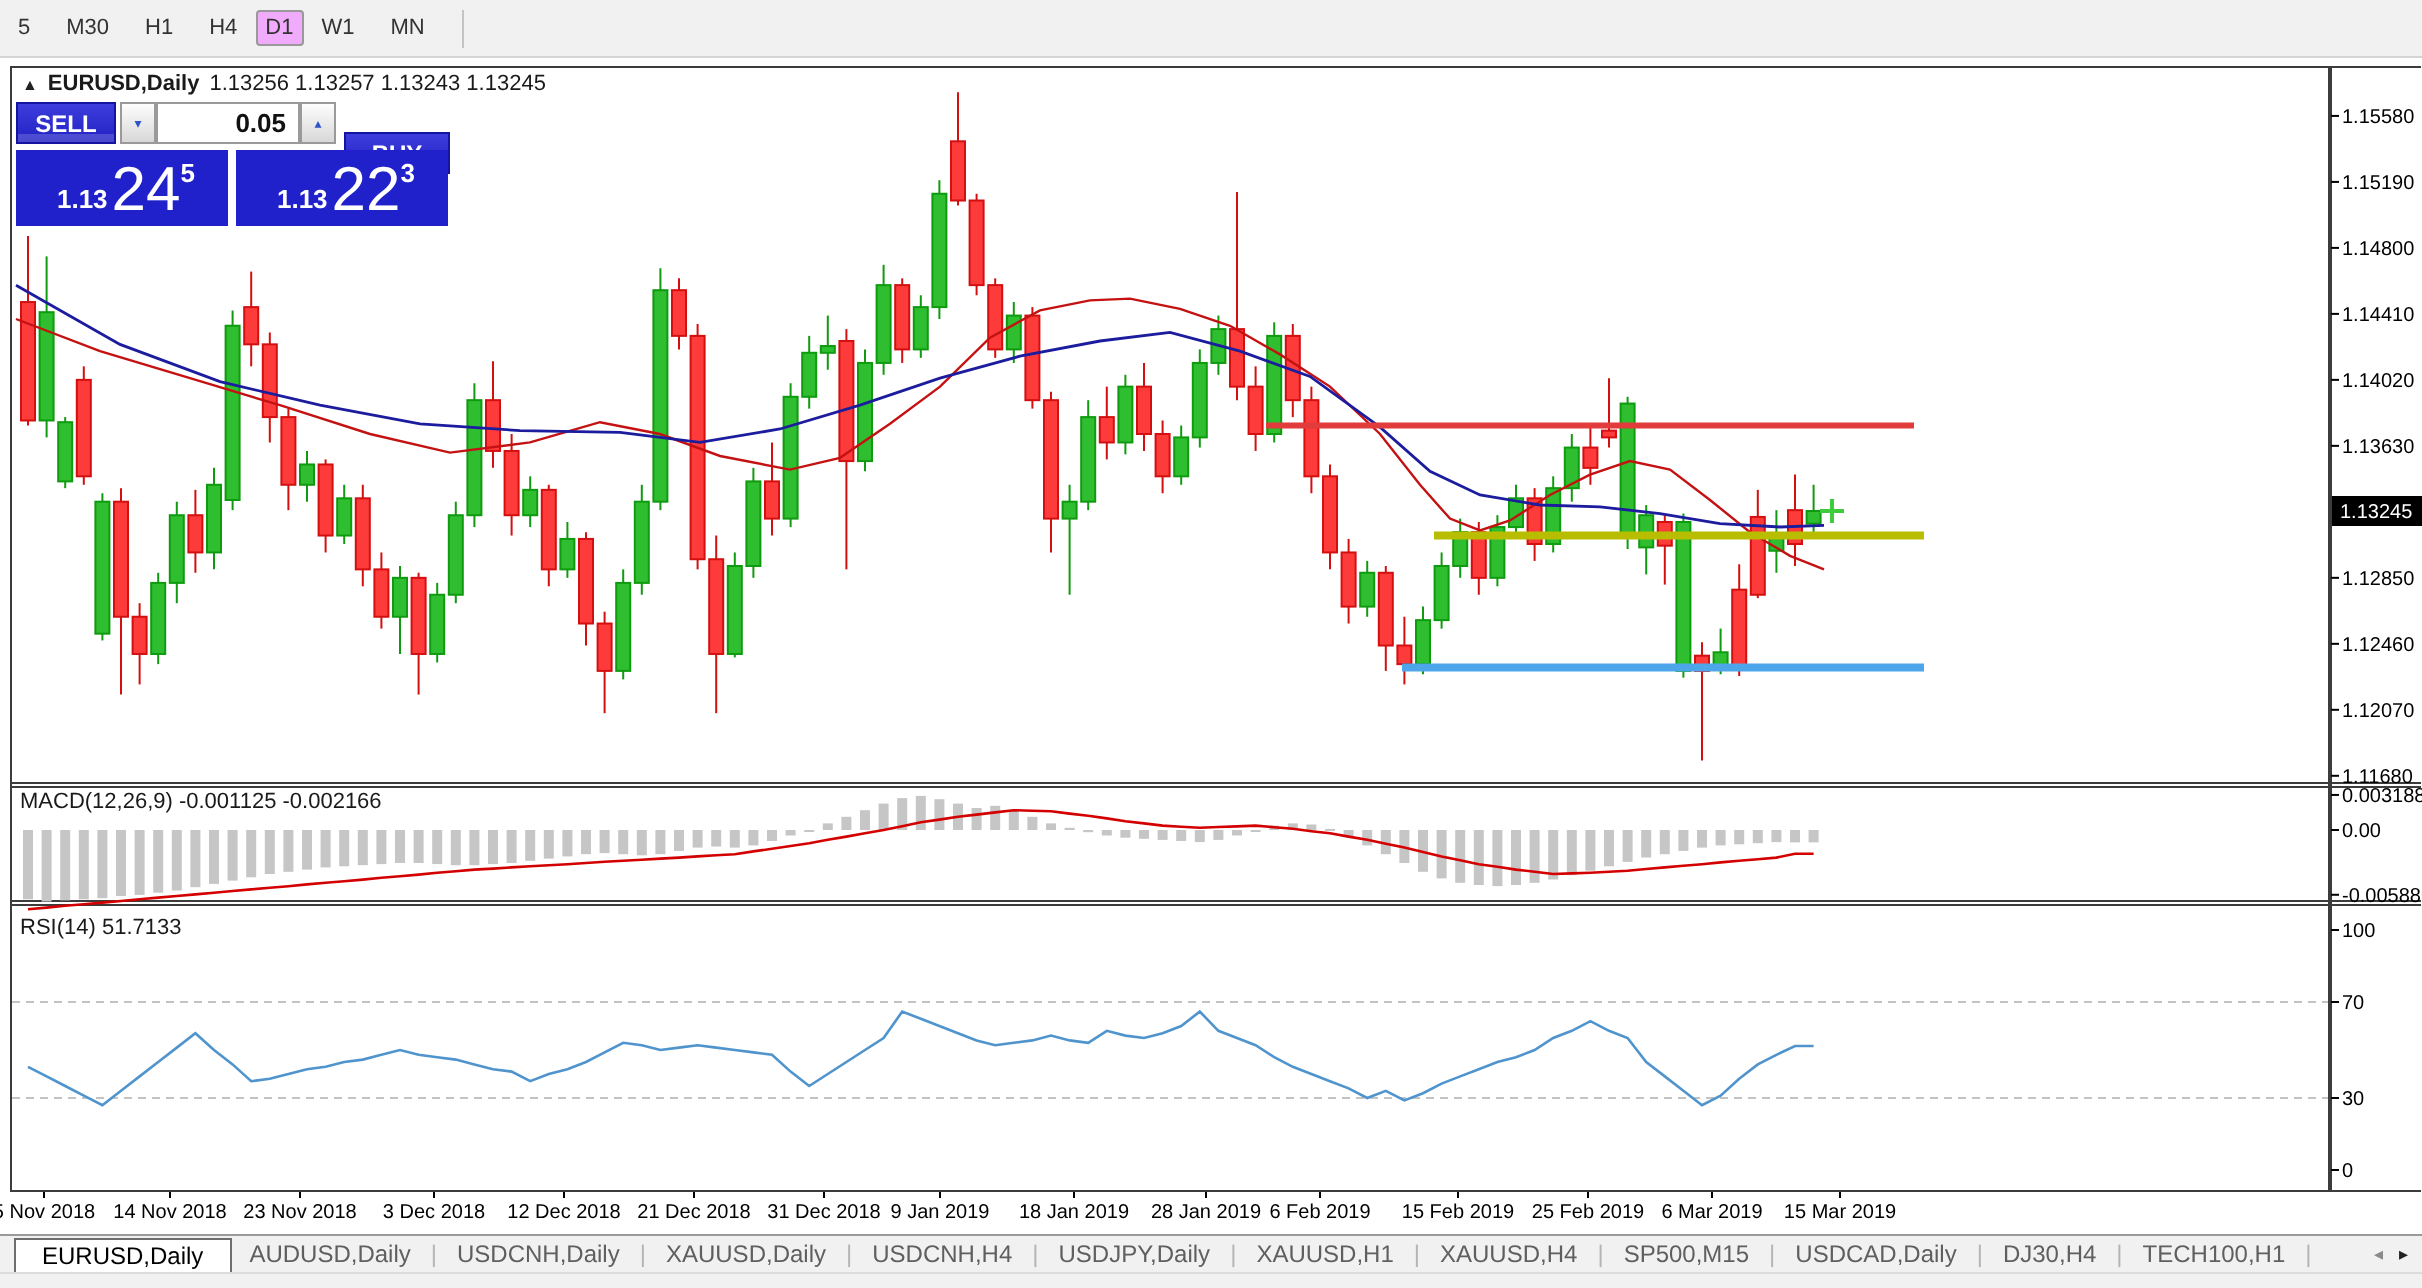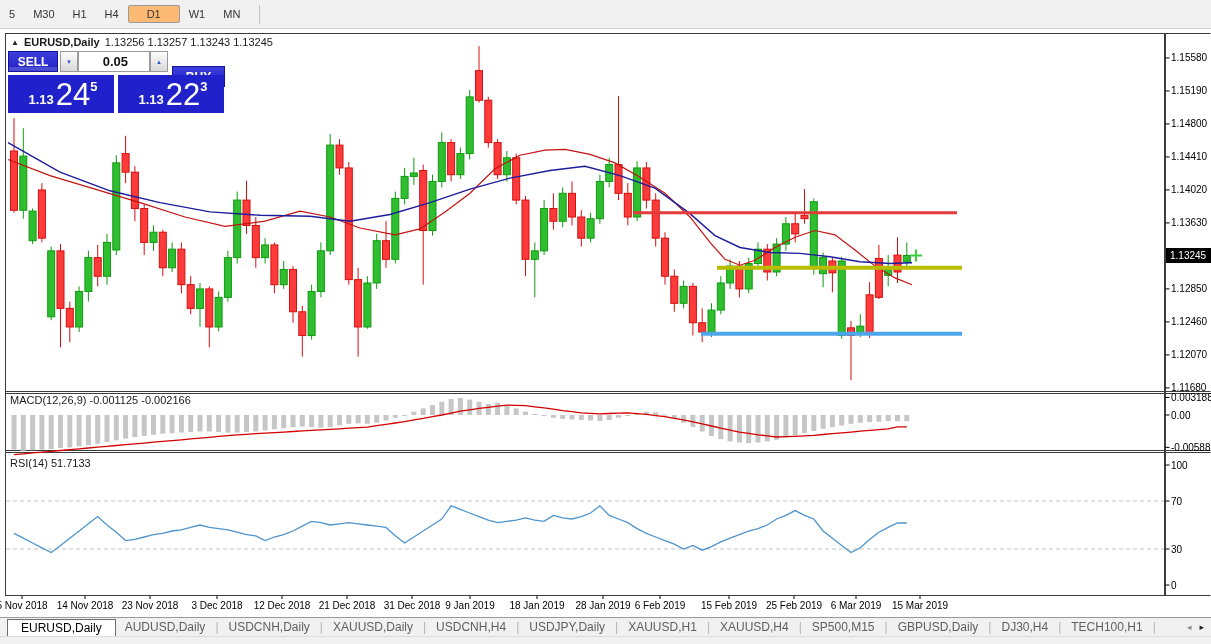--- a/index.html
+++ b/index.html
@@ -2,21 +2,21 @@
 <html><head>
 <meta charset="utf-8">
 <style>
   html,body{margin:0;padding:0;}
   body{width:1211px;height:644px;position:relative;background:#ffffff;
        font-family:"Liberation Sans",sans-serif;overflow:hidden;}
   
   .toolbar{position:absolute;left:0;top:0;width:1211px;height:28px;background:#f1f1f1;
            border-bottom:1px solid #d4d4d4;display:flex;align-items:center;font-size:11px;color:#333;}
   .tf{padding:3px 9px;cursor:default;}
-  .tf.active{background:#fdba74;border:1px solid #9a9a9a;padding:2px 18px;border-radius:2px;}
+  .tf.active{background:#f0abfc;border:1px solid #9a9a9a;padding:2px 4px;border-radius:2px;}
   .tbdivider{width:1px;height:19px;background:#c4c4c4;margin-left:10px;}
   
   #chartsvg{position:absolute;left:0;top:0;width:1211px;height:508px;}
   .title{position:absolute;left:11px;top:36px;background:#fff;white-space:nowrap;
          font-size:11px;color:#1a1a1a;display:flex;align-items:center;gap:5px;}
   .title .arr{font-size:8px;color:#222;}
   .title .sym{font-weight:bold;}
   
   .panel{position:absolute;left:6px;top:50px;width:222px;height:64px;background:#fff;}
   .panel>div{position:absolute;box-sizing:border-box;}
@@ -24,21 +24,21 @@
        font-weight:bold;font-size:12px;display:flex;align-items:center;justify-content:center;
        box-shadow:inset 0 -4px rgba(255,255,255,.18);}
   .btnsell{left:2px;top:1px;width:50px;height:21px;}
   .btnbuy{left:166px;top:16px;width:53px;height:21px;}
   .spin{background:linear-gradient(#fdfdfd,#d8d8d8);border:1px solid #9a9a9a;color:#2f54c9;
         font-size:7px;display:flex;align-items:center;justify-content:center;}
   .spindown{left:54px;top:1px;width:18px;height:21px;}
   .spinup{left:144px;top:1px;width:18px;height:21px;}
   .lot{left:72px;top:1px;width:72px;height:21px;background:#fff;border:1px solid #9a9a9a;
        font-size:13px;font-weight:bold;color:#111;display:flex;align-items:center;justify-content:flex-end;
-       padding-right:21px;}
+       padding-right:6px;}
   .pbox{top:25px;width:106px;height:38px;background:#2121cb;color:#fff;display:flex;
         align-items:flex-end;justify-content:center;padding-bottom:3px;}
   .pbox .sm{font-size:13px;font-weight:bold;margin:0 2px 3px 4px;}
   .pbox .bg{font-size:31px;font-weight:normal;line-height:30px;}
   .pbox .sp{font-size:13px;font-weight:bold;align-self:flex-start;margin-top:4px;}
   .sellbox{left:2px;}
   .buybox{left:112px;}
   
   .tabsbar{position:absolute;left:0;top:617px;width:1211px;height:19px;background:#f1f1f1;
            border-top:1px solid #9a9a9a;display:flex;align-items:center;font-size:12px;color:#5f5f5f;
@@ -504,21 +504,21 @@
     <span class="tab">USDCNH,H4</span>
     <span class="tabsep">|</span>
     <span class="tab">USDJPY,Daily</span>
     <span class="tabsep">|</span>
     <span class="tab">XAUUSD,H1</span>
     <span class="tabsep">|</span>
     <span class="tab">XAUUSD,H4</span>
     <span class="tabsep">|</span>
     <span class="tab">SP500,M15</span>
     <span class="tabsep">|</span>
-    <span class="tab">GBPUSD,Daily</span>
+    <span class="tab">USDCAD,Daily</span>
     <span class="tabsep">|</span>
     <span class="tab">DJ30,H4</span>
     <span class="tabsep">|</span>
     <span class="tab">TECH100,H1</span>
     <span class="tabsep">|</span>
     <span class="tab">UKC</span>
   </div>
 <div class="tabscroll">
   <span class="dis">◂</span>
   <span>▸</span>

